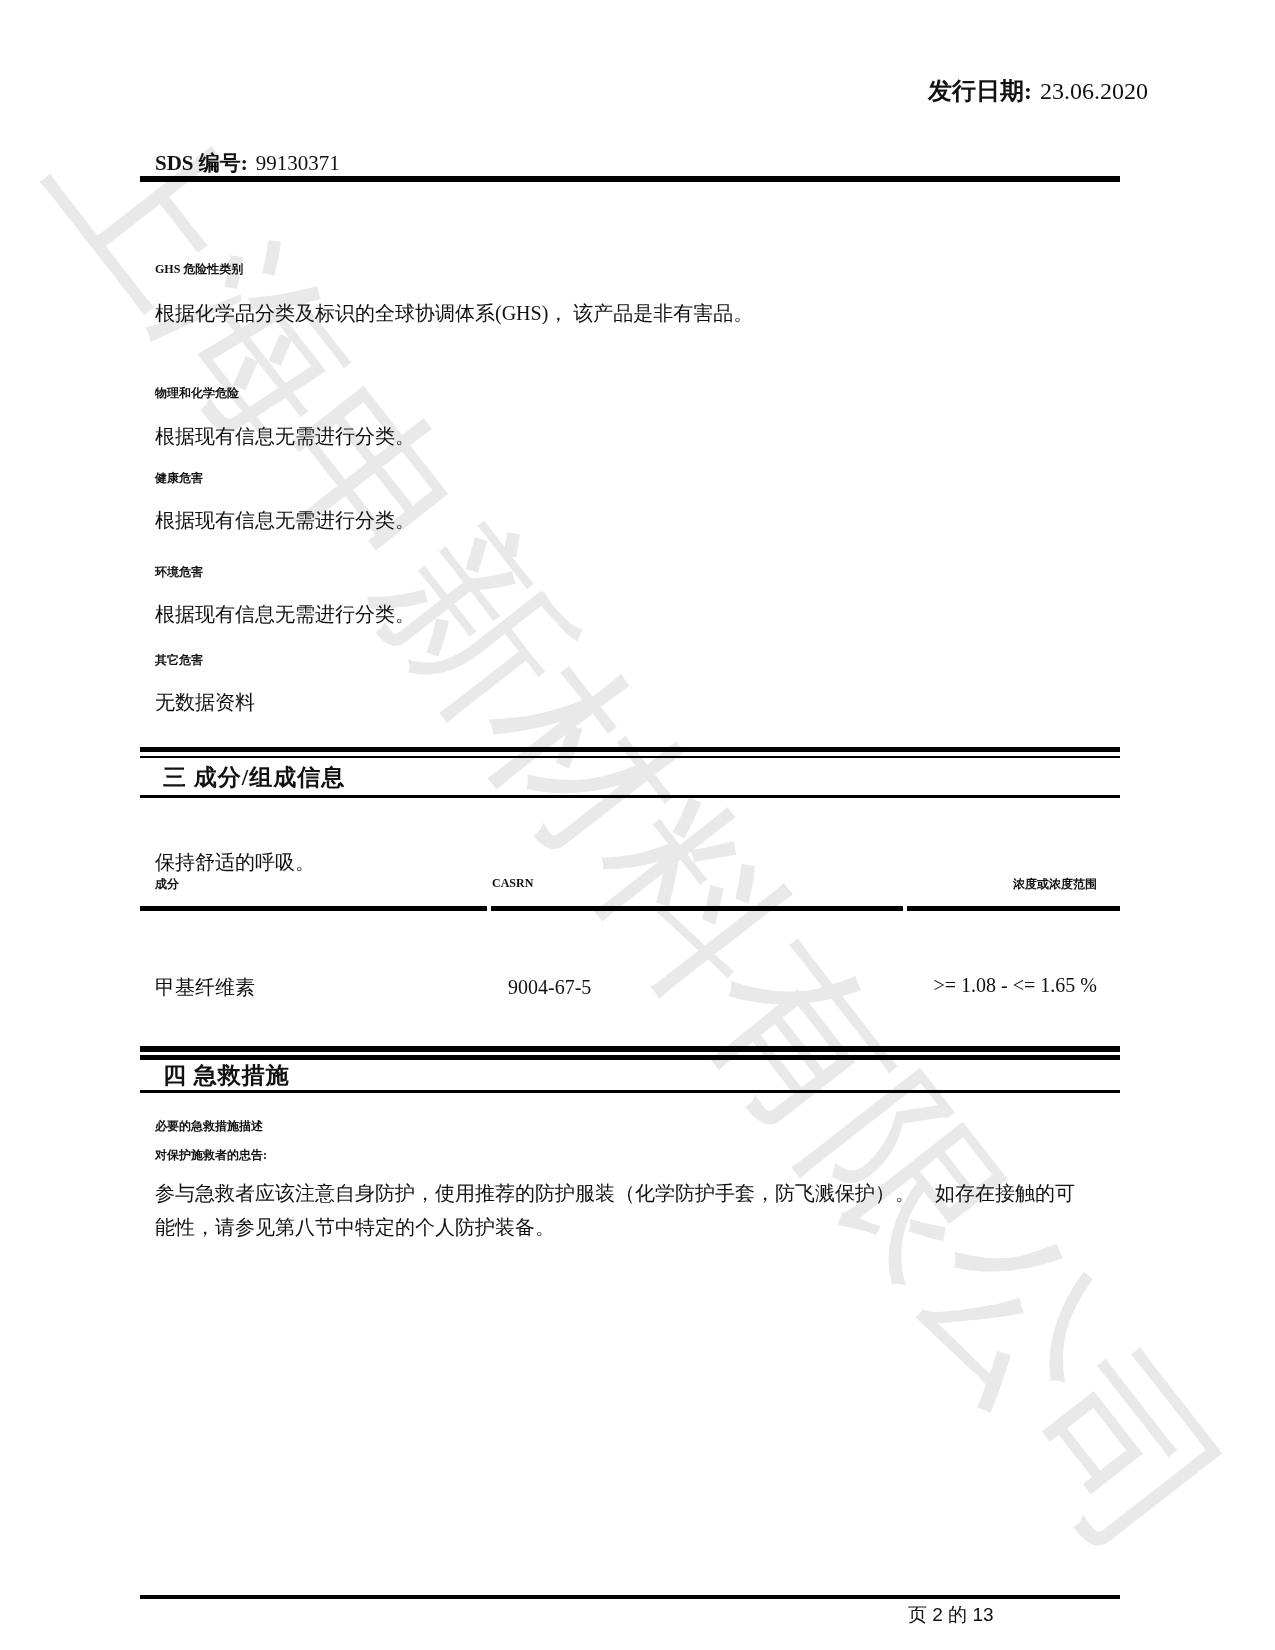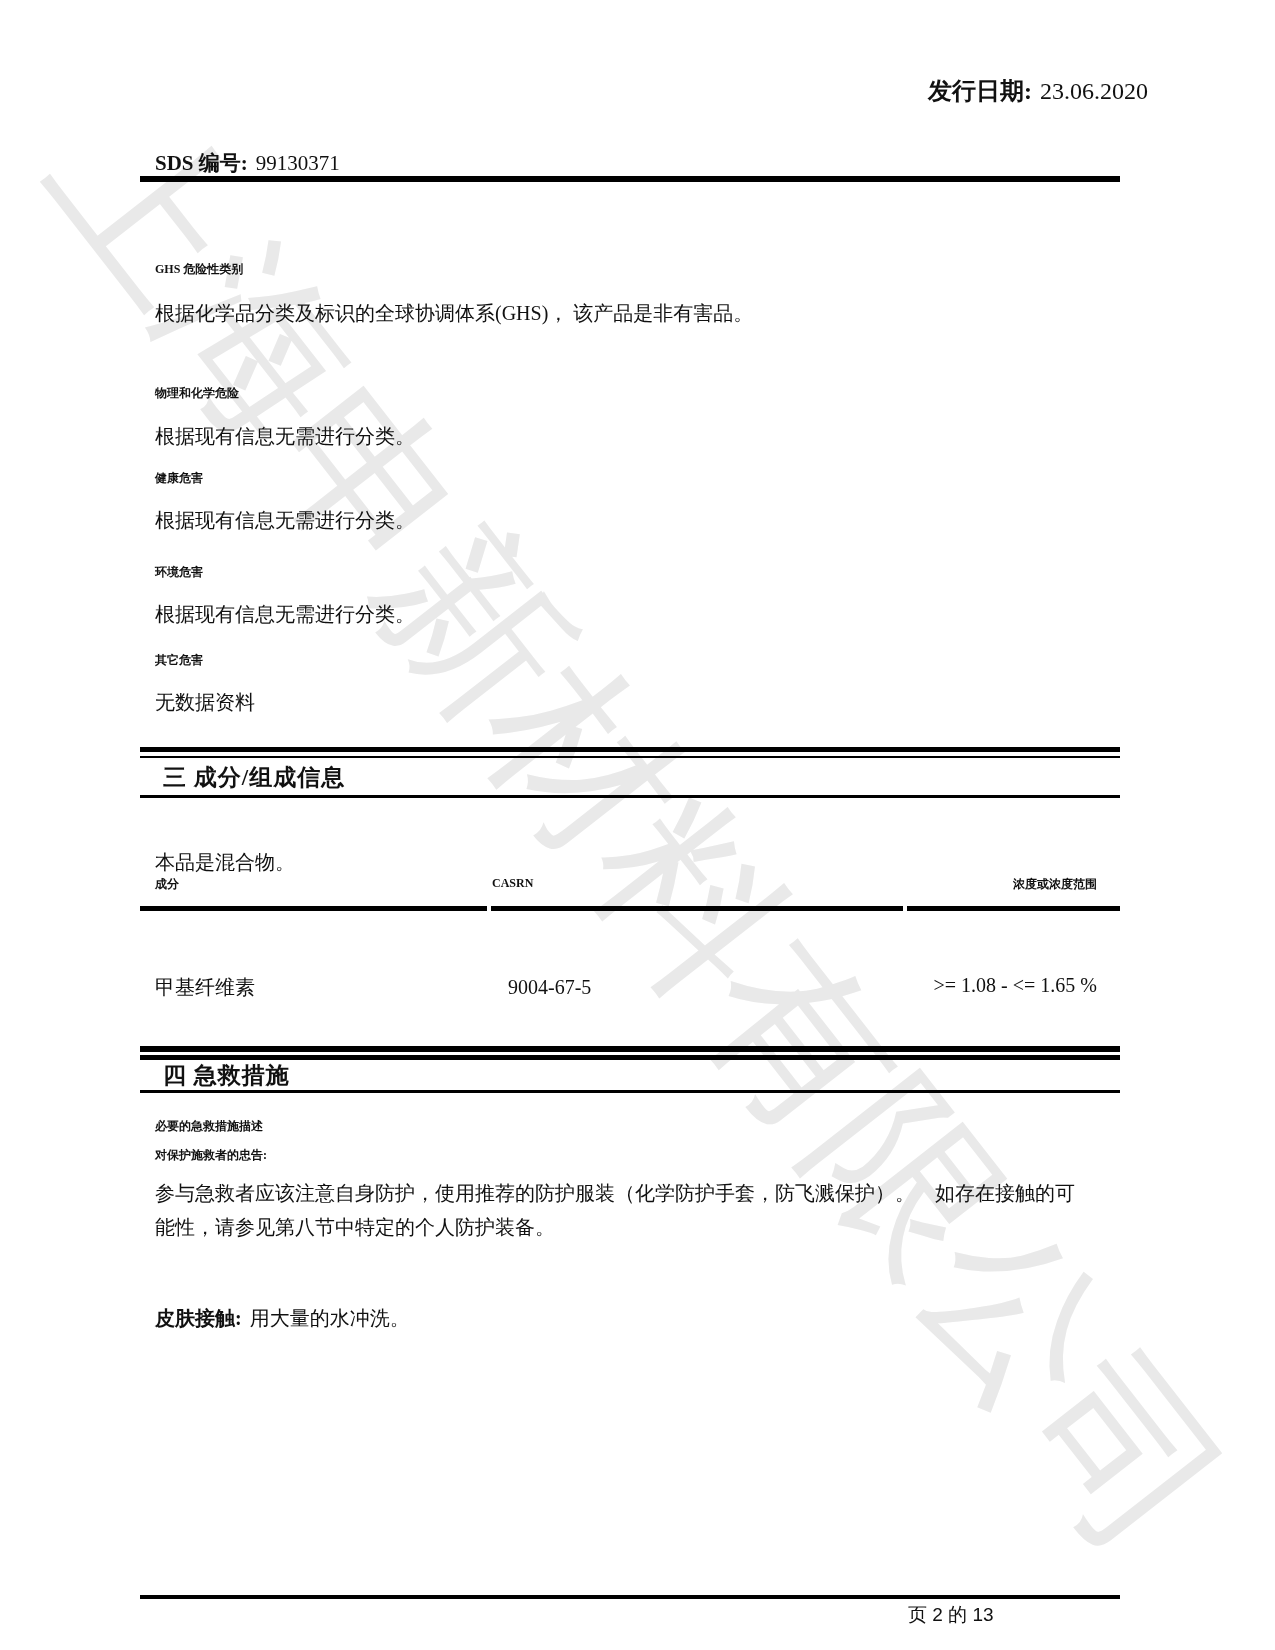--- a/index.html
+++ b/index.html
@@ -104,21 +104,21 @@
   <div class="abs body-text t-env">根据现有信息无需进行分类。</div>
 
   <div class="abs heading h-other">其它危害</div>
   <div class="abs body-text t-other">无数据资料</div>
 
   <div class="rule rule-s3a"></div>
   <div class="rule rule-s3b"></div>
   <div class="abs sect-title title-s3">三 成分/组成信息</div>
   <div class="rule rule-s3c"></div>
 
-  <div class="abs body-text intro">本品是混合物。</div>
+  <div class="abs body-text intro">保持舒适的呼吸。</div>
 
   <div class="abs heading th-col1">成分</div>
   <div class="abs heading th-col2">CASRN</div>
   <div class="abs heading th-col3">浓度或浓度范围</div>
   <div class="rule thr-seg1"></div>
   <div class="rule thr-seg2"></div>
   <div class="rule thr-seg3"></div>
 
   <div class="abs body-text td-col1">甲基纤维素</div>
   <div class="abs body-text td-col2">9004-67-5</div>
@@ -128,19 +128,18 @@
   <div class="rule rule-tblB"></div>
 
   <div class="abs sect-title title-s4">四 急救措施</div>
   <div class="rule rule-s4"></div>
 
   <div class="abs heading h-desc">必要的急救措施描述</div>
   <div class="abs heading h-advice">对保护施救者的忠告:</div>
   <div class="abs p-advice">参与急救者应该注意自身防护，使用推荐的防护服装（化学防护手套，防飞溅保护）。　如存在接触的可能性，请参见第八节中特定的个人防护装备。</div>
 
 
-  <div class="abs body-text line-skin"><span class="lbl">皮肤接触:</span><span>用大量的水冲洗。</span></div>
 
 
   <div class="rule rule-footer"></div>
   <div class="abs page-num">页 2 的 13</div>
 
 </div>
 
 </body></html>

